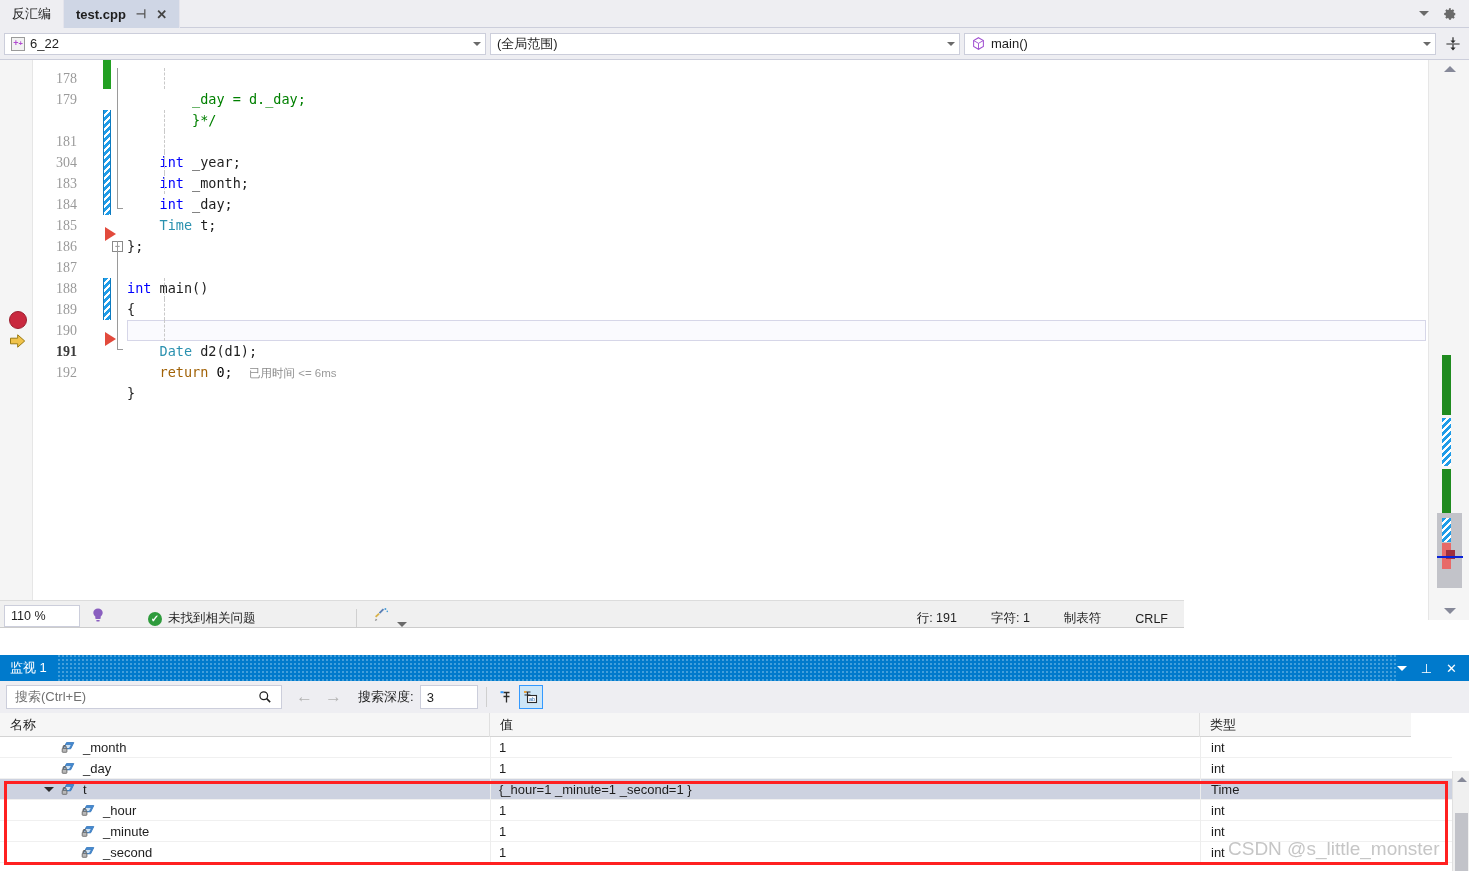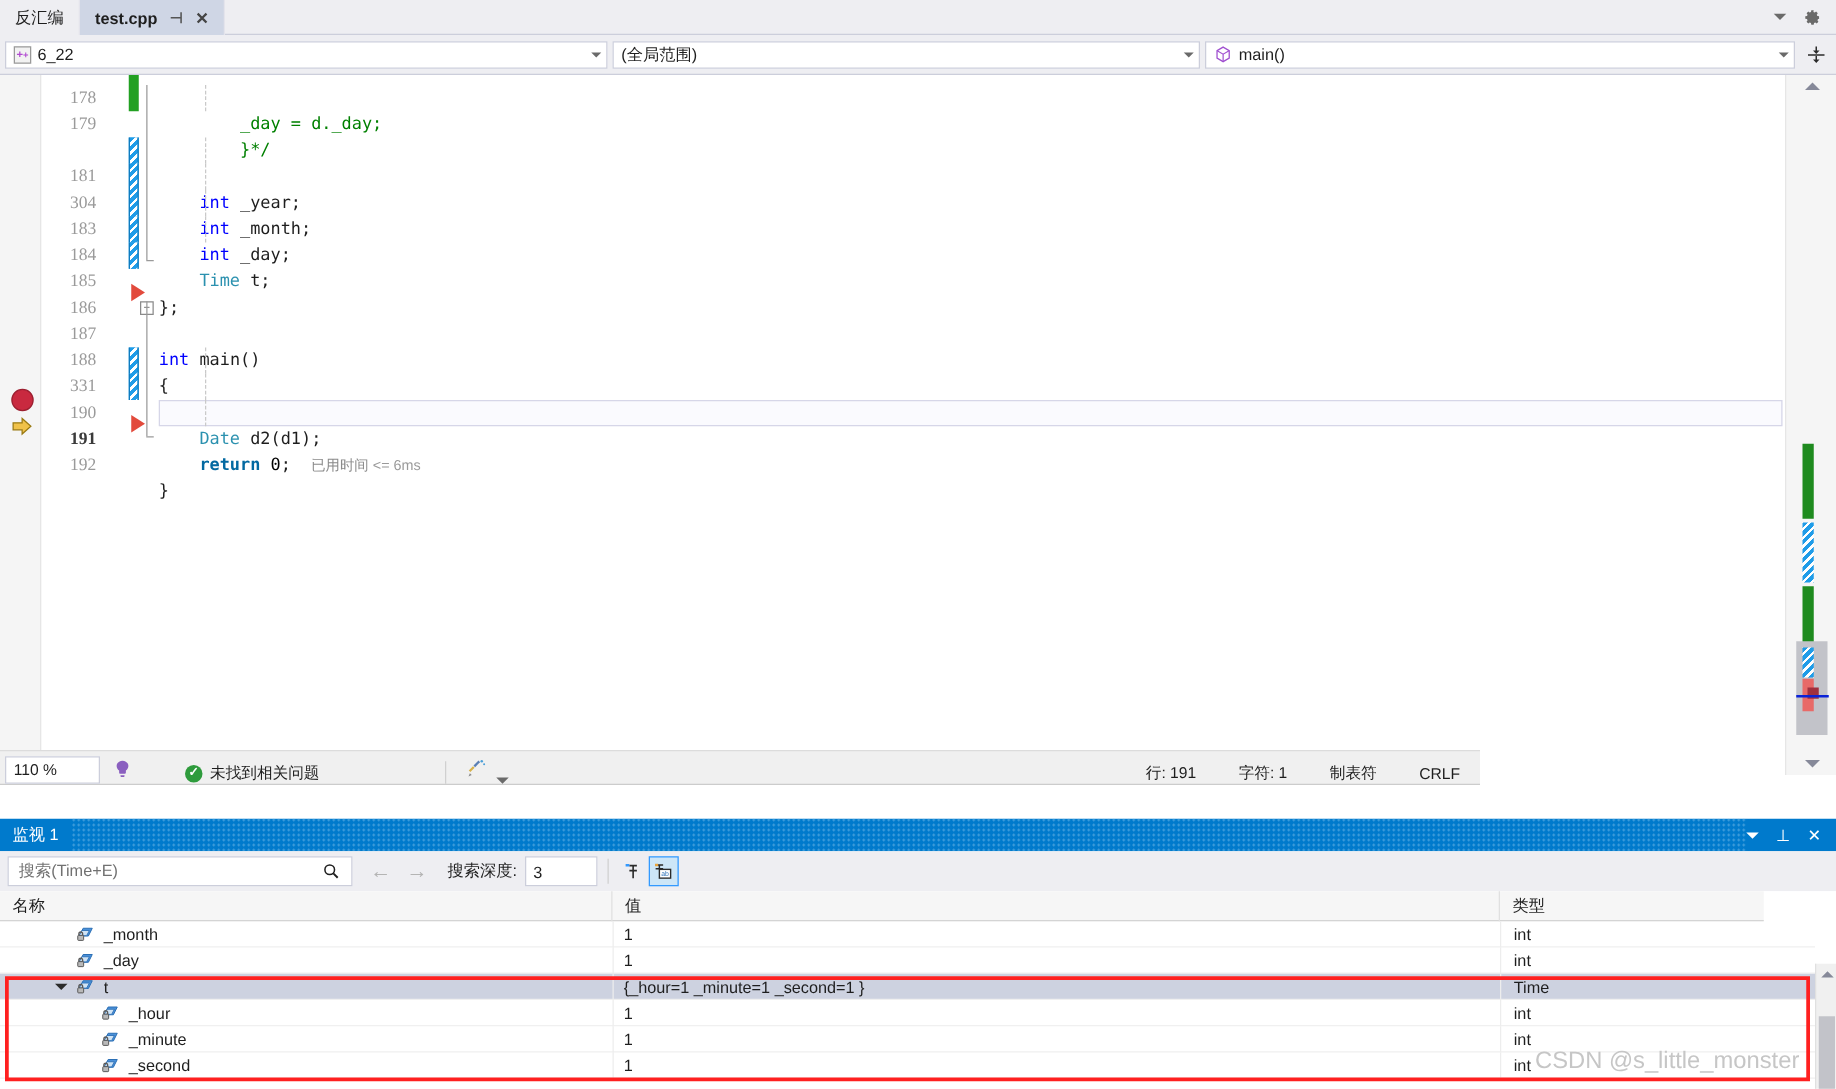--- a/index.html
+++ b/index.html
@@ -106,21 +106,21 @@
   }
   .vbrace { position:absolute; left:84px; width:1px; background:#9a9a9a; }
   .vbrace-foot { position:absolute; width:6px; height:1px; background:#9a9a9a; left:84px; }
 
   
   .kw  { color:#0000ff; }
   .typ { color:#2b91af; }
   .cmt { color:#008000; }
   .num { color:#000000; }
   .pun { color:#1e1e1e; }
-  .ctl { color:#0369a1;font-weight:bold; }
+  .ctl { color:#a16207; }
 
   
   .curline-box {
     position:absolute; left:94px; right:2px; top:0; height:21px;
     border:1px solid #d6d6e8; background:#fafafe; pointer-events:none;
   }
   .elapsed {
     font-family:"Liberation Sans",sans-serif; font-size:11.5px; color:#9a9a9a;
   }
   .elapsed .cn { color:#8a8a8a; }
@@ -380,21 +380,21 @@
       </div>
       <div class="outl-box" style="top:181px;">−</div>
       <div class="red-arrow" style="left:72px; top:167px;"></div>
 
       <div class="line" style="position:absolute; top:197px; left:0; right:0;">
         <span class="lnum">188</span>
         <span class="ltext"><span class="pun">{</span></span>
       </div>
 
       <div class="line" style="position:absolute; top:218px; left:0; right:0;">
-        <span class="lnum">331</span>
+        <span class="lnum">189</span>
         <span class="ltext">    <span class="typ">Date</span> d1<span class="pun">;</span></span>
       </div>
       <div class="chbar unsaved" style="top:218px;"></div>
       <div class="guide dashed" style="left:131px; top:218px;"></div>
 
       <div class="line" style="position:absolute; top:239px; left:0; right:0;">
         <span class="lnum">190</span>
         <span class="ltext">    <span class="typ">Date</span> d2<span class="pun">(d1);</span></span>
       </div>
       <div class="chbar unsaved" style="top:239px;"></div>
@@ -474,21 +474,21 @@
       <span class="wt-dots"></span>
       <span class="wt-btns">
         <span class="caret-w"></span>
         <span class="wt-btn">⊥</span>
         <span class="wt-btn">✕</span>
       </span>
     </div>
 
     <div class="watch-toolbar">
       <div class="search-box">
-        <span class="sph">搜索(Time+E)</span>
+        <span class="sph">搜索(Ctrl+E)</span>
         <span class="mag">
           <svg width="14" height="14" viewBox="0 0 16 16">
             <circle cx="6.6" cy="6.6" r="4.4" fill="none" stroke="#1e1e1e" stroke-width="1.4"></circle>
             <path stroke="#1e1e1e" stroke-width="1.8" d="M9.9 9.9l4 4"></path>
           </svg>
         </span>
         <span class="cmb-arrow" style="margin-left:5px"></span>
       </div>
       <span class="wt-arrow" style="margin-left:14px">←</span>
       <span class="wt-arrow">→</span>

